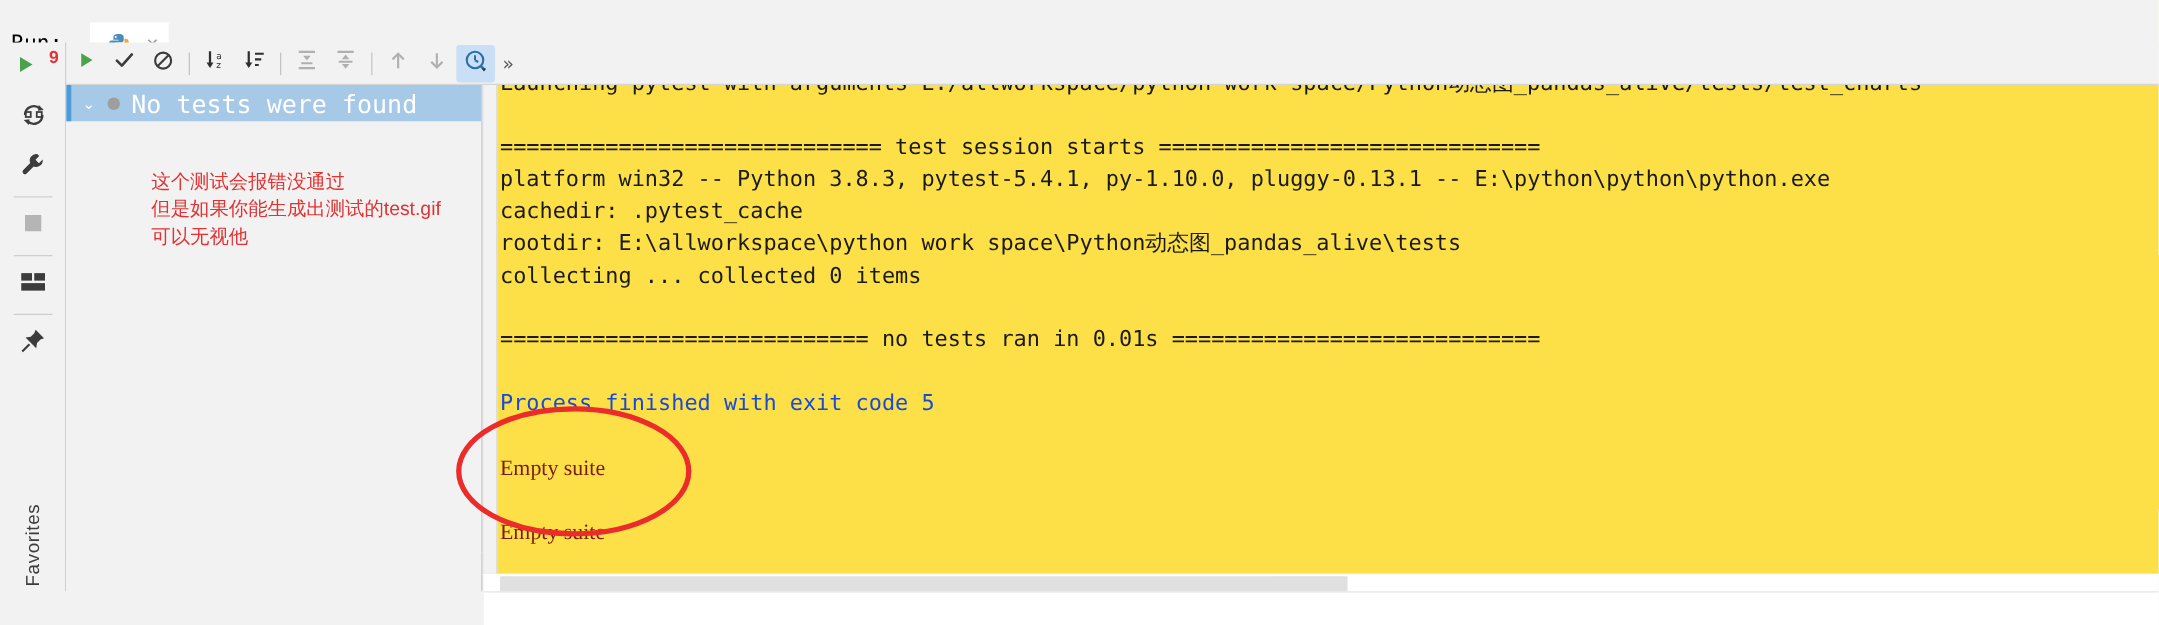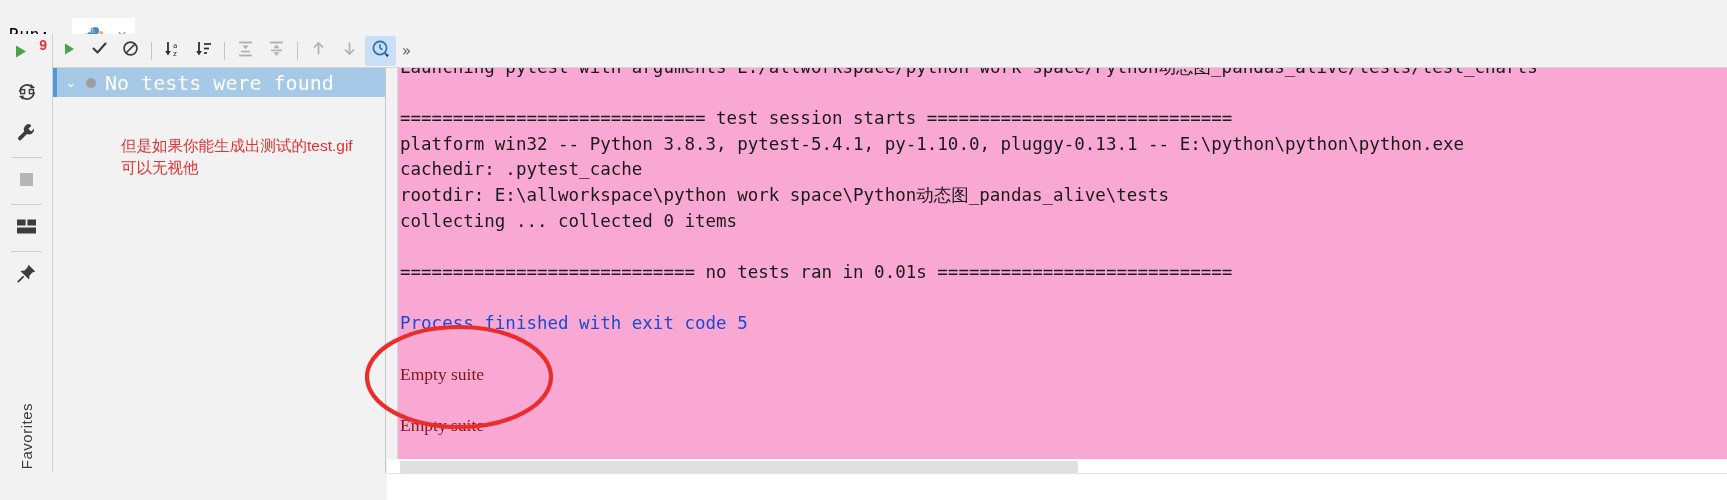--- a/index.html
+++ b/index.html
@@ -185,21 +185,21 @@
     width: 333px; height: 58px;
     background: #f2f2f2;
     border-right: 1px solid #c8c8c8;
   }
 
   
   .console {
     position: absolute;
     left: 387px; top: 68px;
     width: 1340px; height: 391px;
-    background: #f9a8d4;
+    background: #fde047;
     overflow: hidden;
   }
   .console-gutter {
     position: absolute;
     left: 0; top: 0;
     width: 11px; height: 100%;
     background: #f2f2f2;
     border-right: 1px solid #d6d6d6;
   }
   .console-text {
@@ -442,20 +442,21 @@
     </div>
   </div>
 
   <div class="tree">
     <div class="tree-row">
       <span class="tree-chevron">⌄</span>
       <span class="tree-dot"></span>
       <span class="tree-label">No tests were found</span>
     </div>
     <div class="note">
+      <div>这个测试会报错没通过</div>
       <div>但是如果你能生成出测试的test.gif</div>
       <div>可以无视他</div>
     </div>
   </div>
   <div class="tree-bottom"></div>
 
   <div class="console">
     <div class="console-gutter"></div>
     <div class="console-text" id="console-text"><span class="ln">Launching pytest with arguments E:/allworkspace/python work space/Python动态图_pandas_alive/tests/test_charts</span><span class="ln">&nbsp;</span><span class="ln">============================= test session starts =============================</span><span class="ln">platform win32 -- Python 3.8.3, pytest-5.4.1, py-1.10.0, pluggy-0.13.1 -- E:\python\python\python.exe</span><span class="ln">cachedir: .pytest_cache</span><span class="ln">rootdir: E:\allworkspace\python work space\Python动态图_pandas_alive\tests</span><span class="ln">collecting ... collected 0 items</span><span class="ln">&nbsp;</span><span class="ln">============================ no tests ran in 0.01s ============================</span><span class="ln">&nbsp;</span><span class="ln blue">Process finished with exit code 5</span><span class="ln">&nbsp;</span><span class="ln maroon">Empty suite</span><span class="ln">&nbsp;</span><span class="ln maroon">Empty suite</span></div>
   </div>

